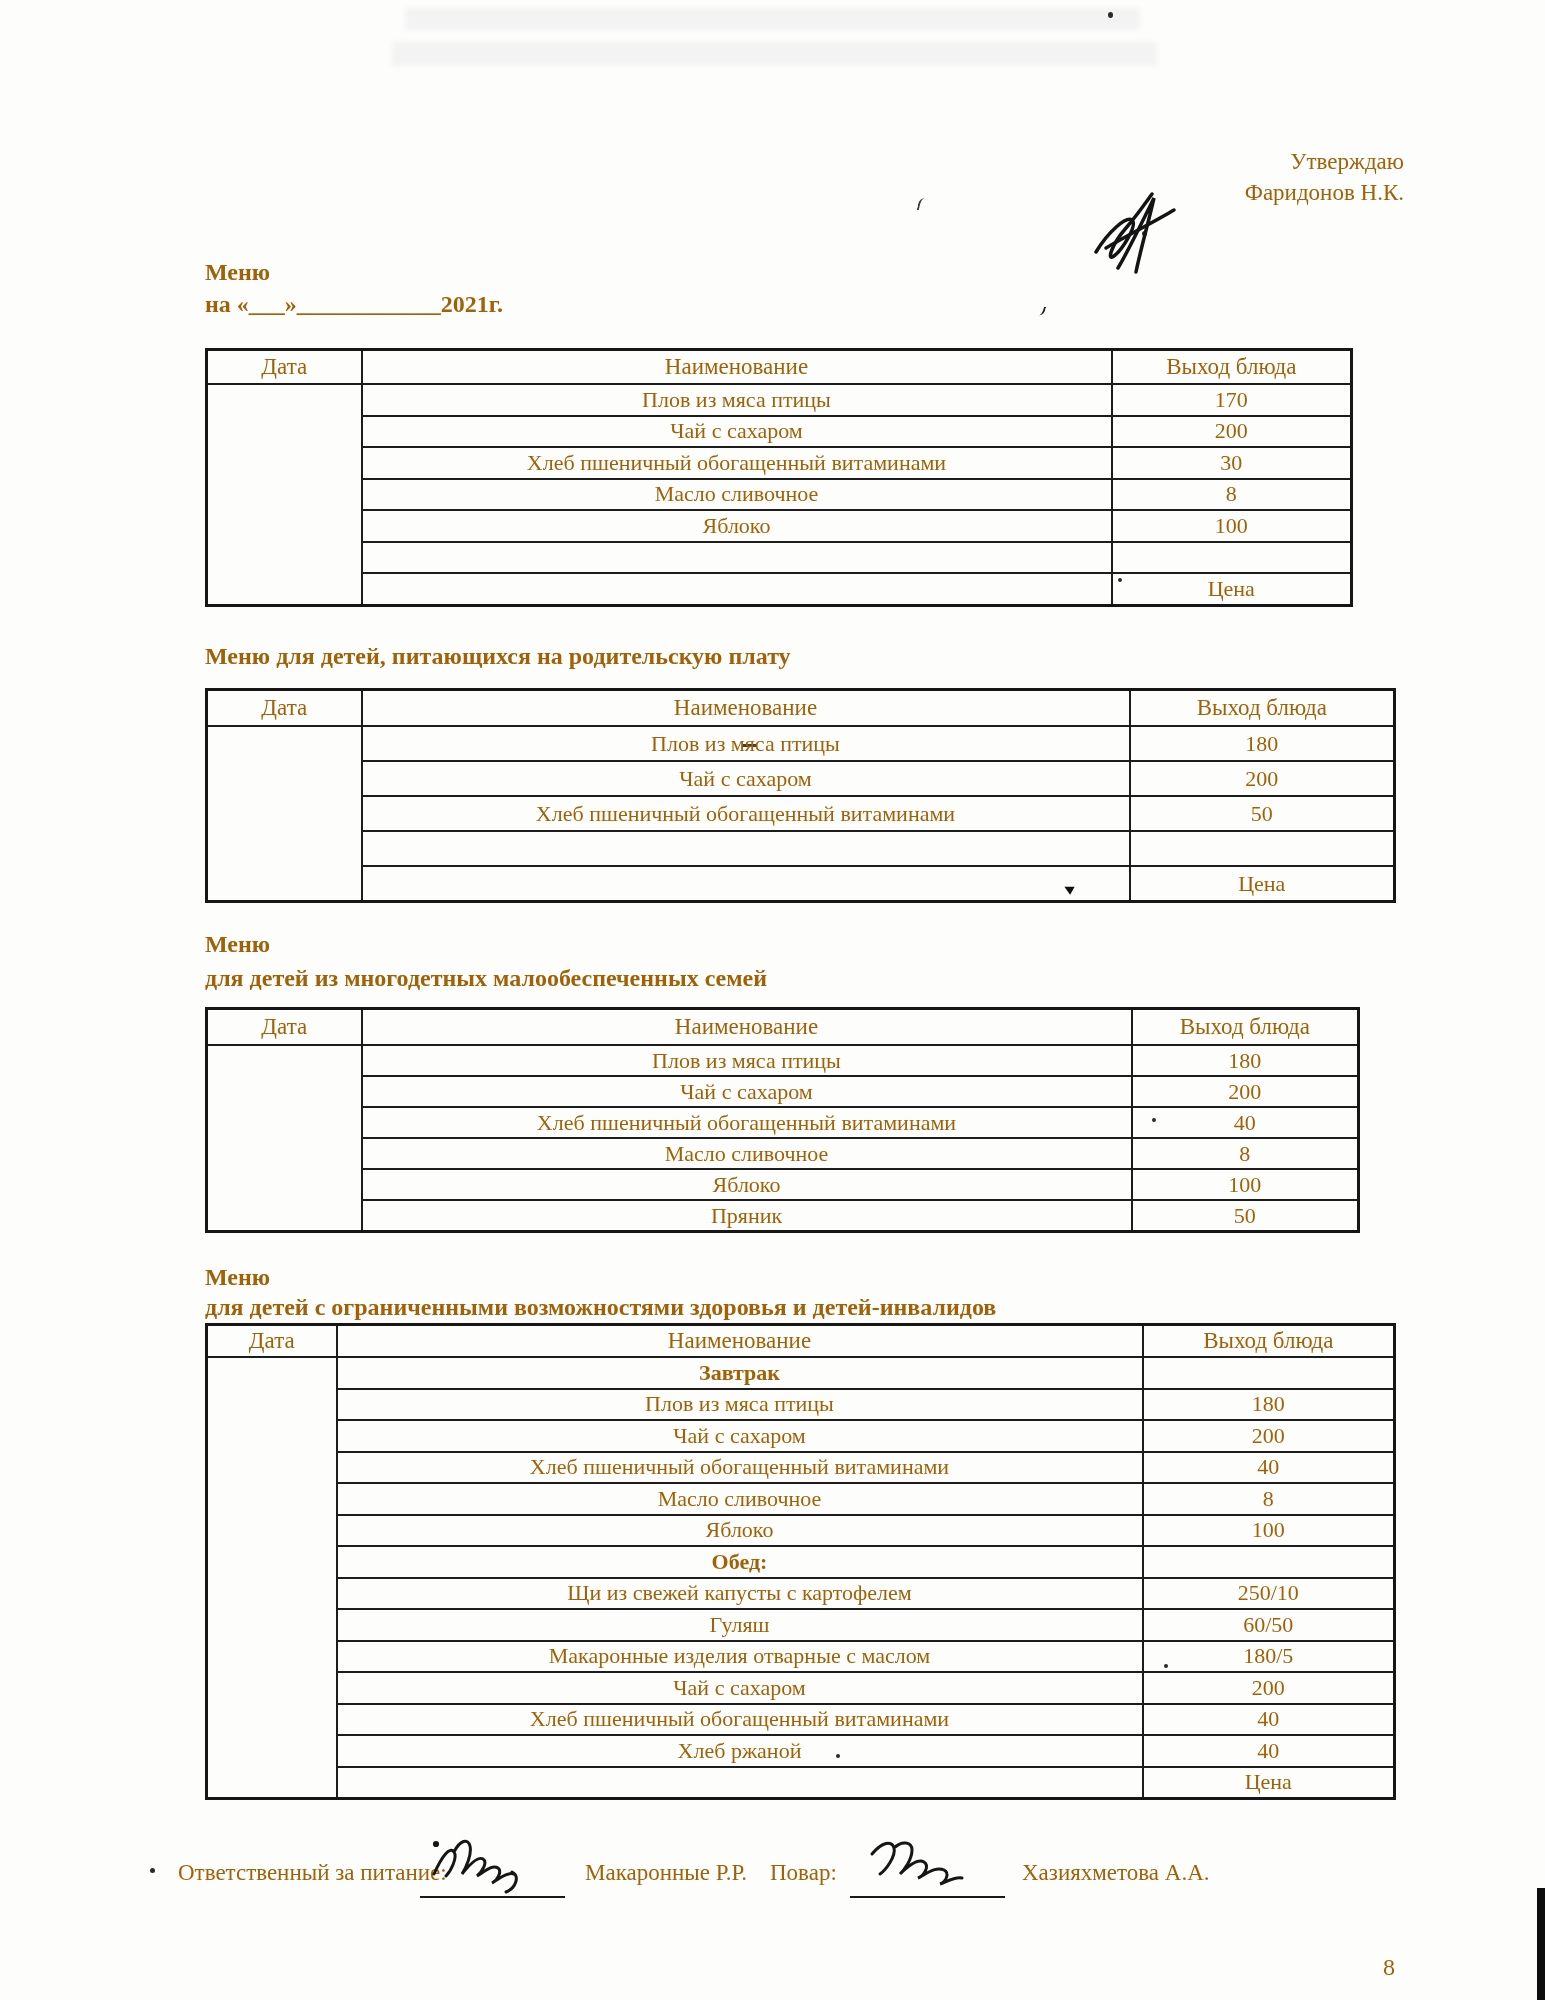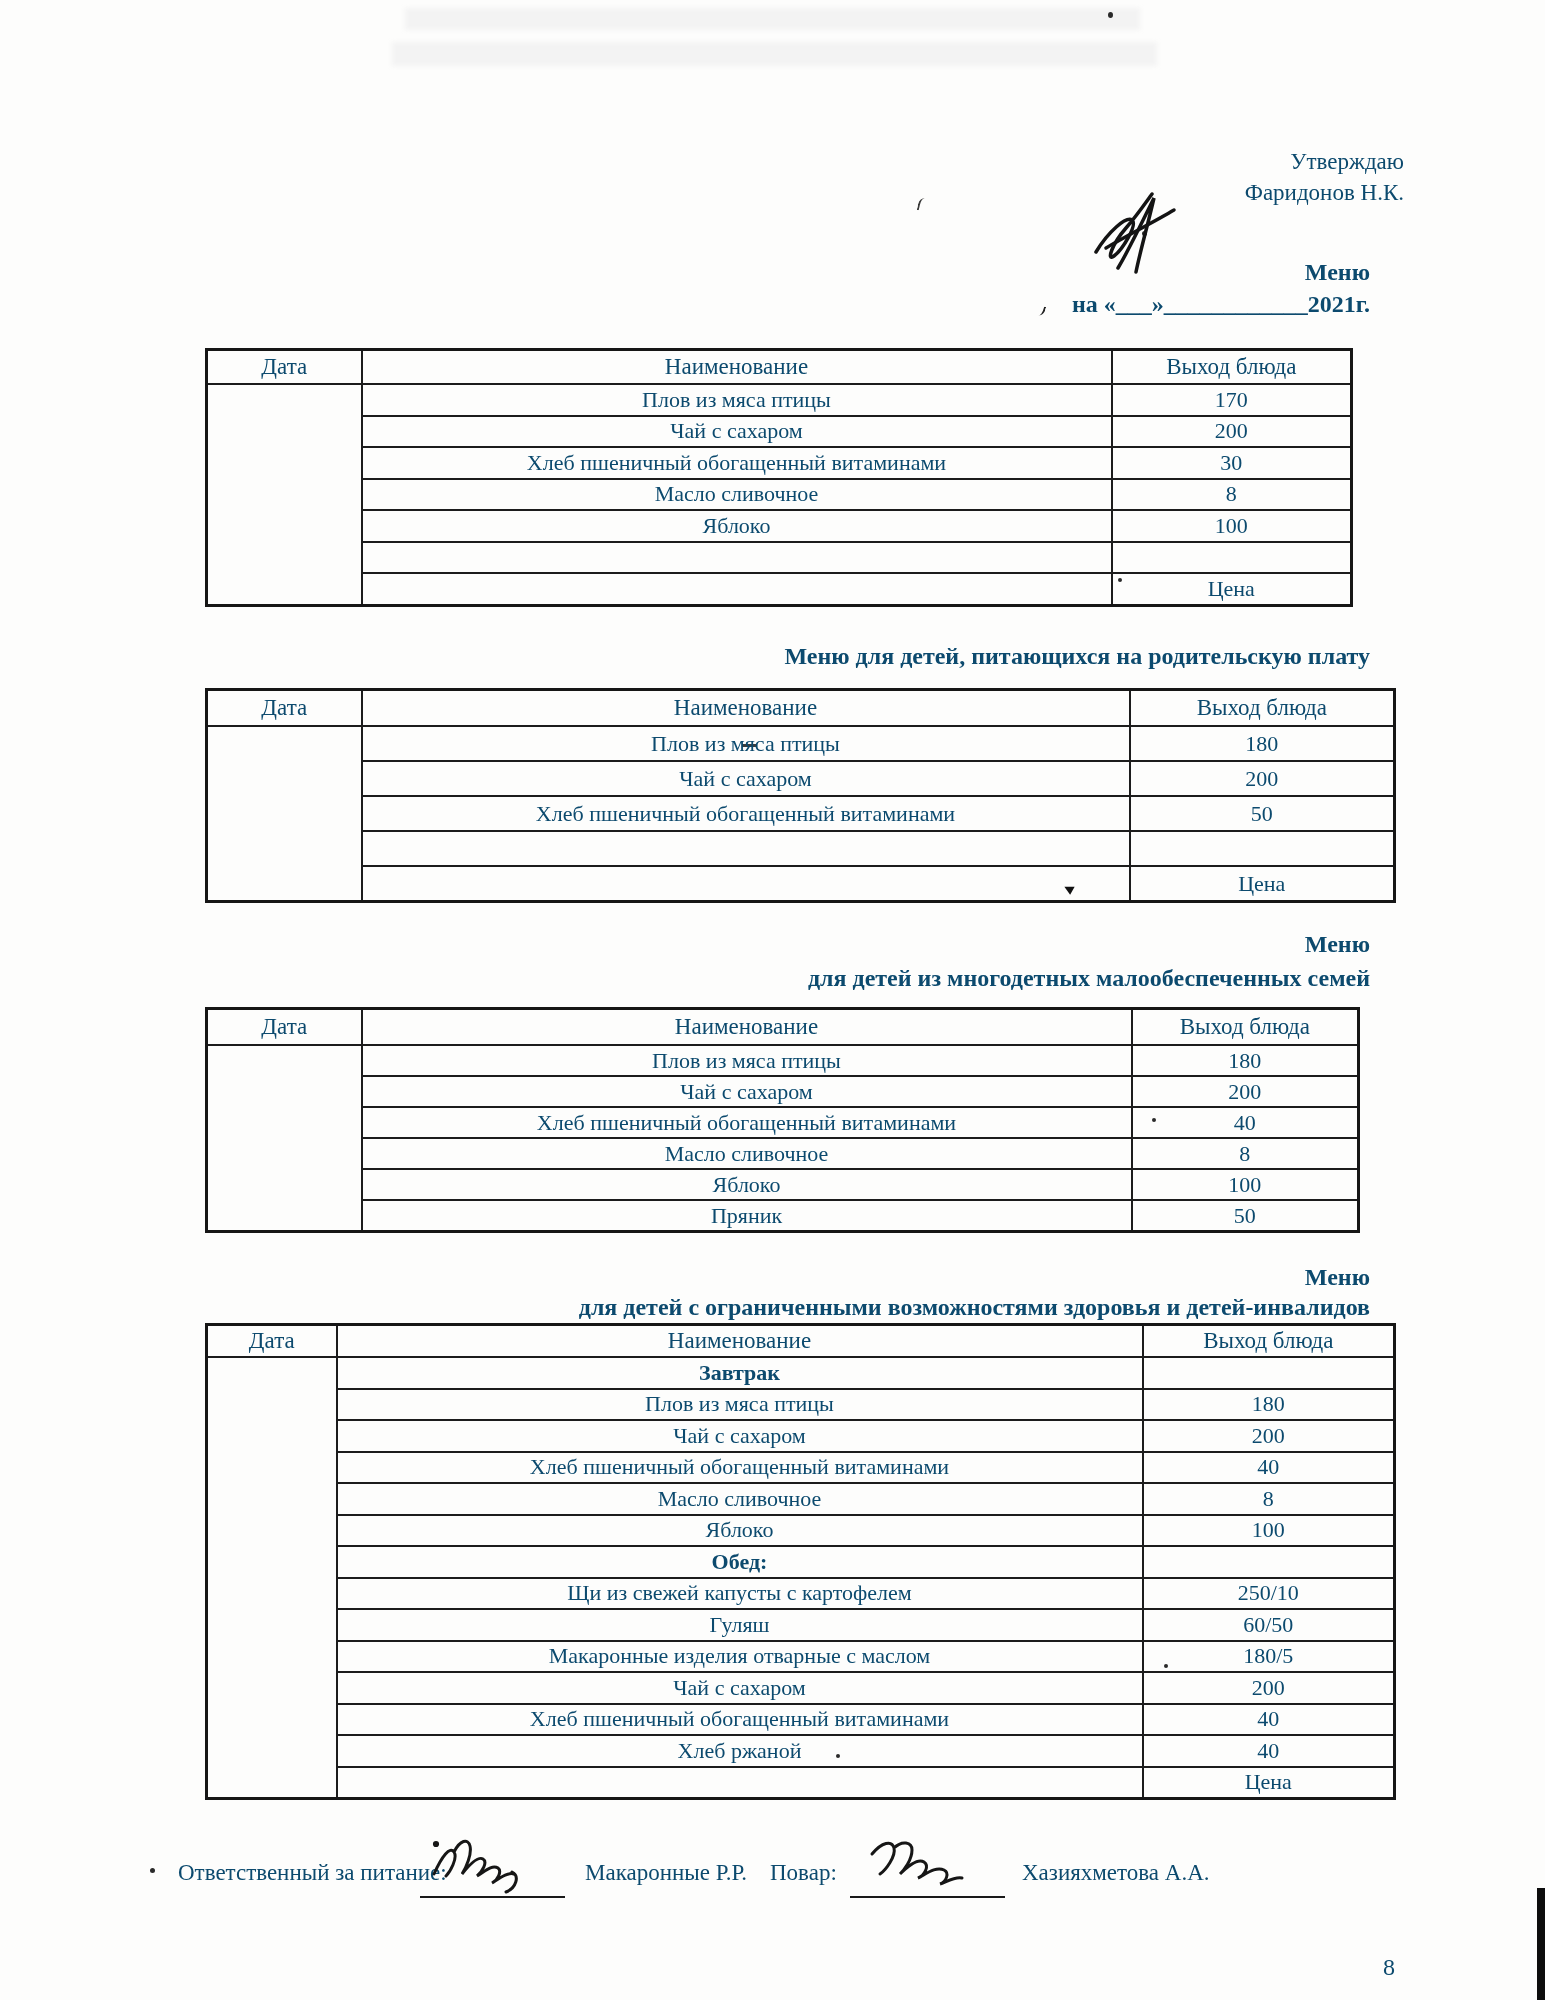--- a/index.html
+++ b/index.html
@@ -1,28 +1,28 @@
 <!DOCTYPE html>
 <html><head>
 <meta charset="utf-8">
 <style>
   html,body { margin:0; padding:0; background:#ffffff; }
   .page {
     position:relative; width:1545px; height:2000px;
     background:#fdfdfc; overflow:hidden;
     font-family:"Liberation Serif","DejaVu Serif",serif;
-    color:#0c4a6e;
+    color:#a16207;
   }
   
   .approval { position:absolute; top:146px; left:1000px; width:404px;
     text-align:right; font-size:23px; line-height:31px; }
   .director-sig { position:absolute; left:1082px; top:188px; }
   
   .title-block { position:absolute; left:205px; width:1165px;
-    text-align:right; font-weight:bold; font-size:24px; }
+    text-align:left; font-weight:bold; font-size:24px; }
   .tb1 { top:256px; line-height:32px; }
   .tb2 { top:641px; line-height:30px; }
   .tb3 { top:927px; line-height:34px; }
   .tb4 { top:1262px; line-height:30px; }
   
   .menu-table { position:absolute; border-collapse:collapse; table-layout:fixed;
     font-size:22px; background:transparent; border:3px solid #161616; }
   .menu-table th, .menu-table td {
     border:2px solid #1c1c1c; text-align:center; vertical-align:middle;
     padding:0 4px; font-weight:normal; line-height:26px;

